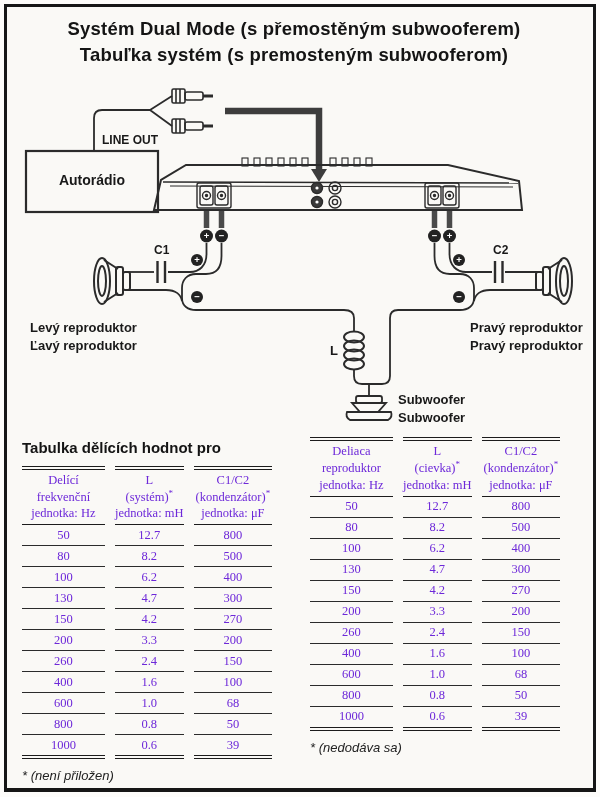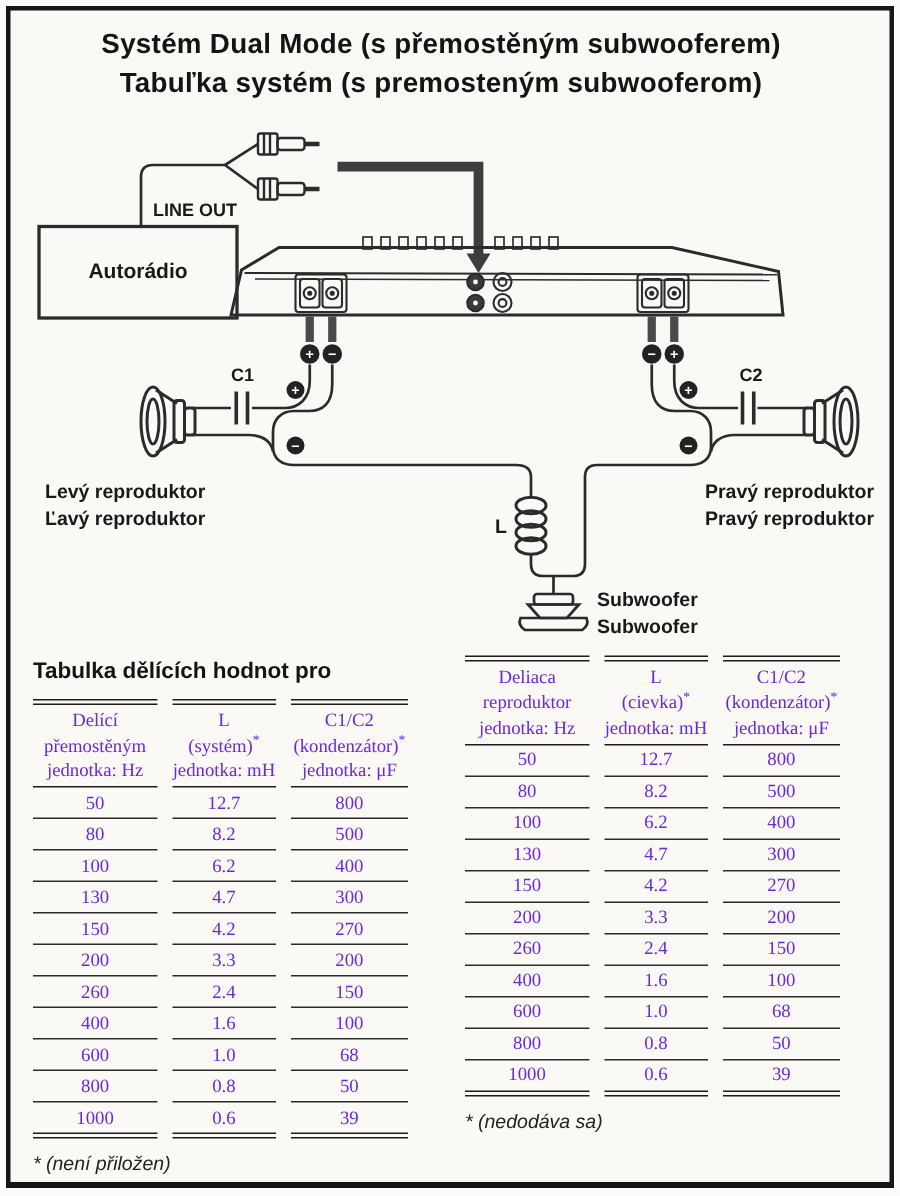--- a/index.html
+++ b/index.html
@@ -270,21 +270,21 @@
 
   <div class="table-block">
     <div class="table-title">
       <div>Tabulka dělících hodnot pro</div>
     </div>
     <table class="values">
       <thead>
         <tr>
           <th style="width:36%">
             <div>Delící</div>
-            <div><span>přemostěným</span><sup></sup></div>
+            <div><span>frekvenční</span><sup></sup></div>
             <div>jednotka: Hz</div>
           </th>
           <th style="width:30%">
             <div>L</div>
             <div><span>(systém)</span><sup>*</sup></div>
             <div>jednotka: mH</div>
           </th>
           <th style="width:34%">
             <div>C1/C2</div>
             <div><span>(kondenzátor)</span><sup>*</sup></div>

